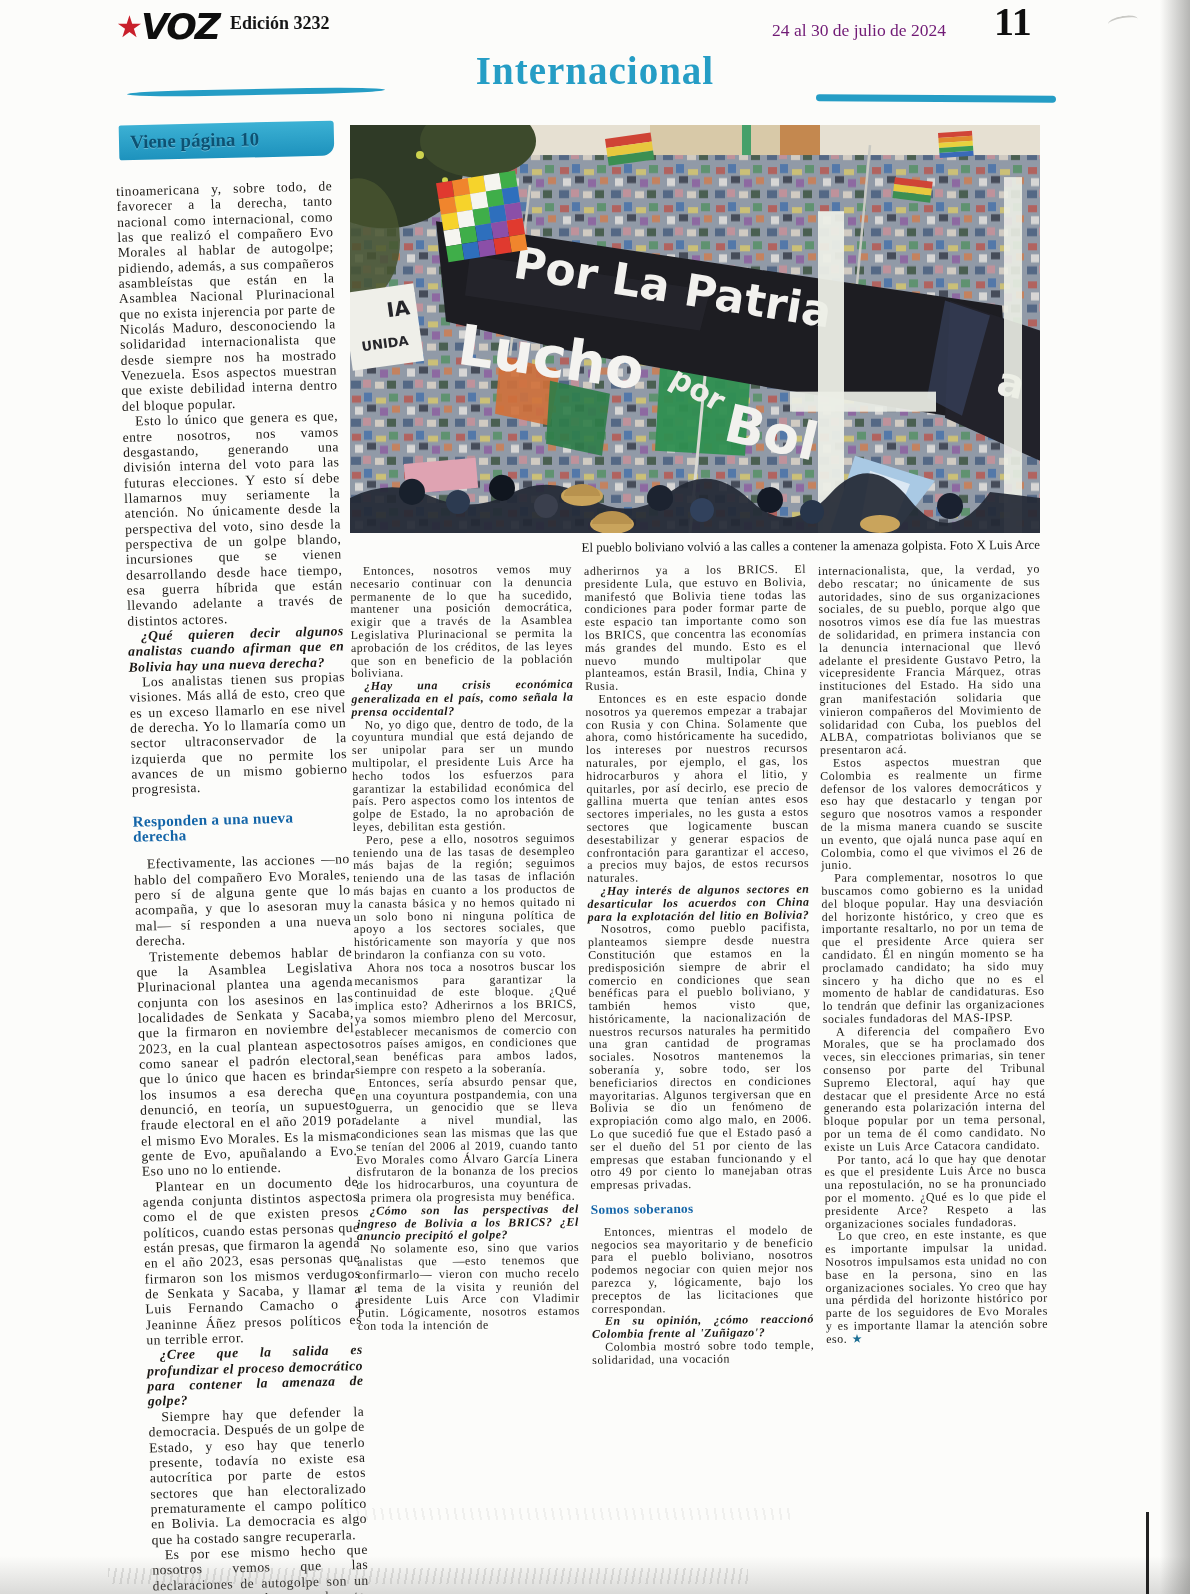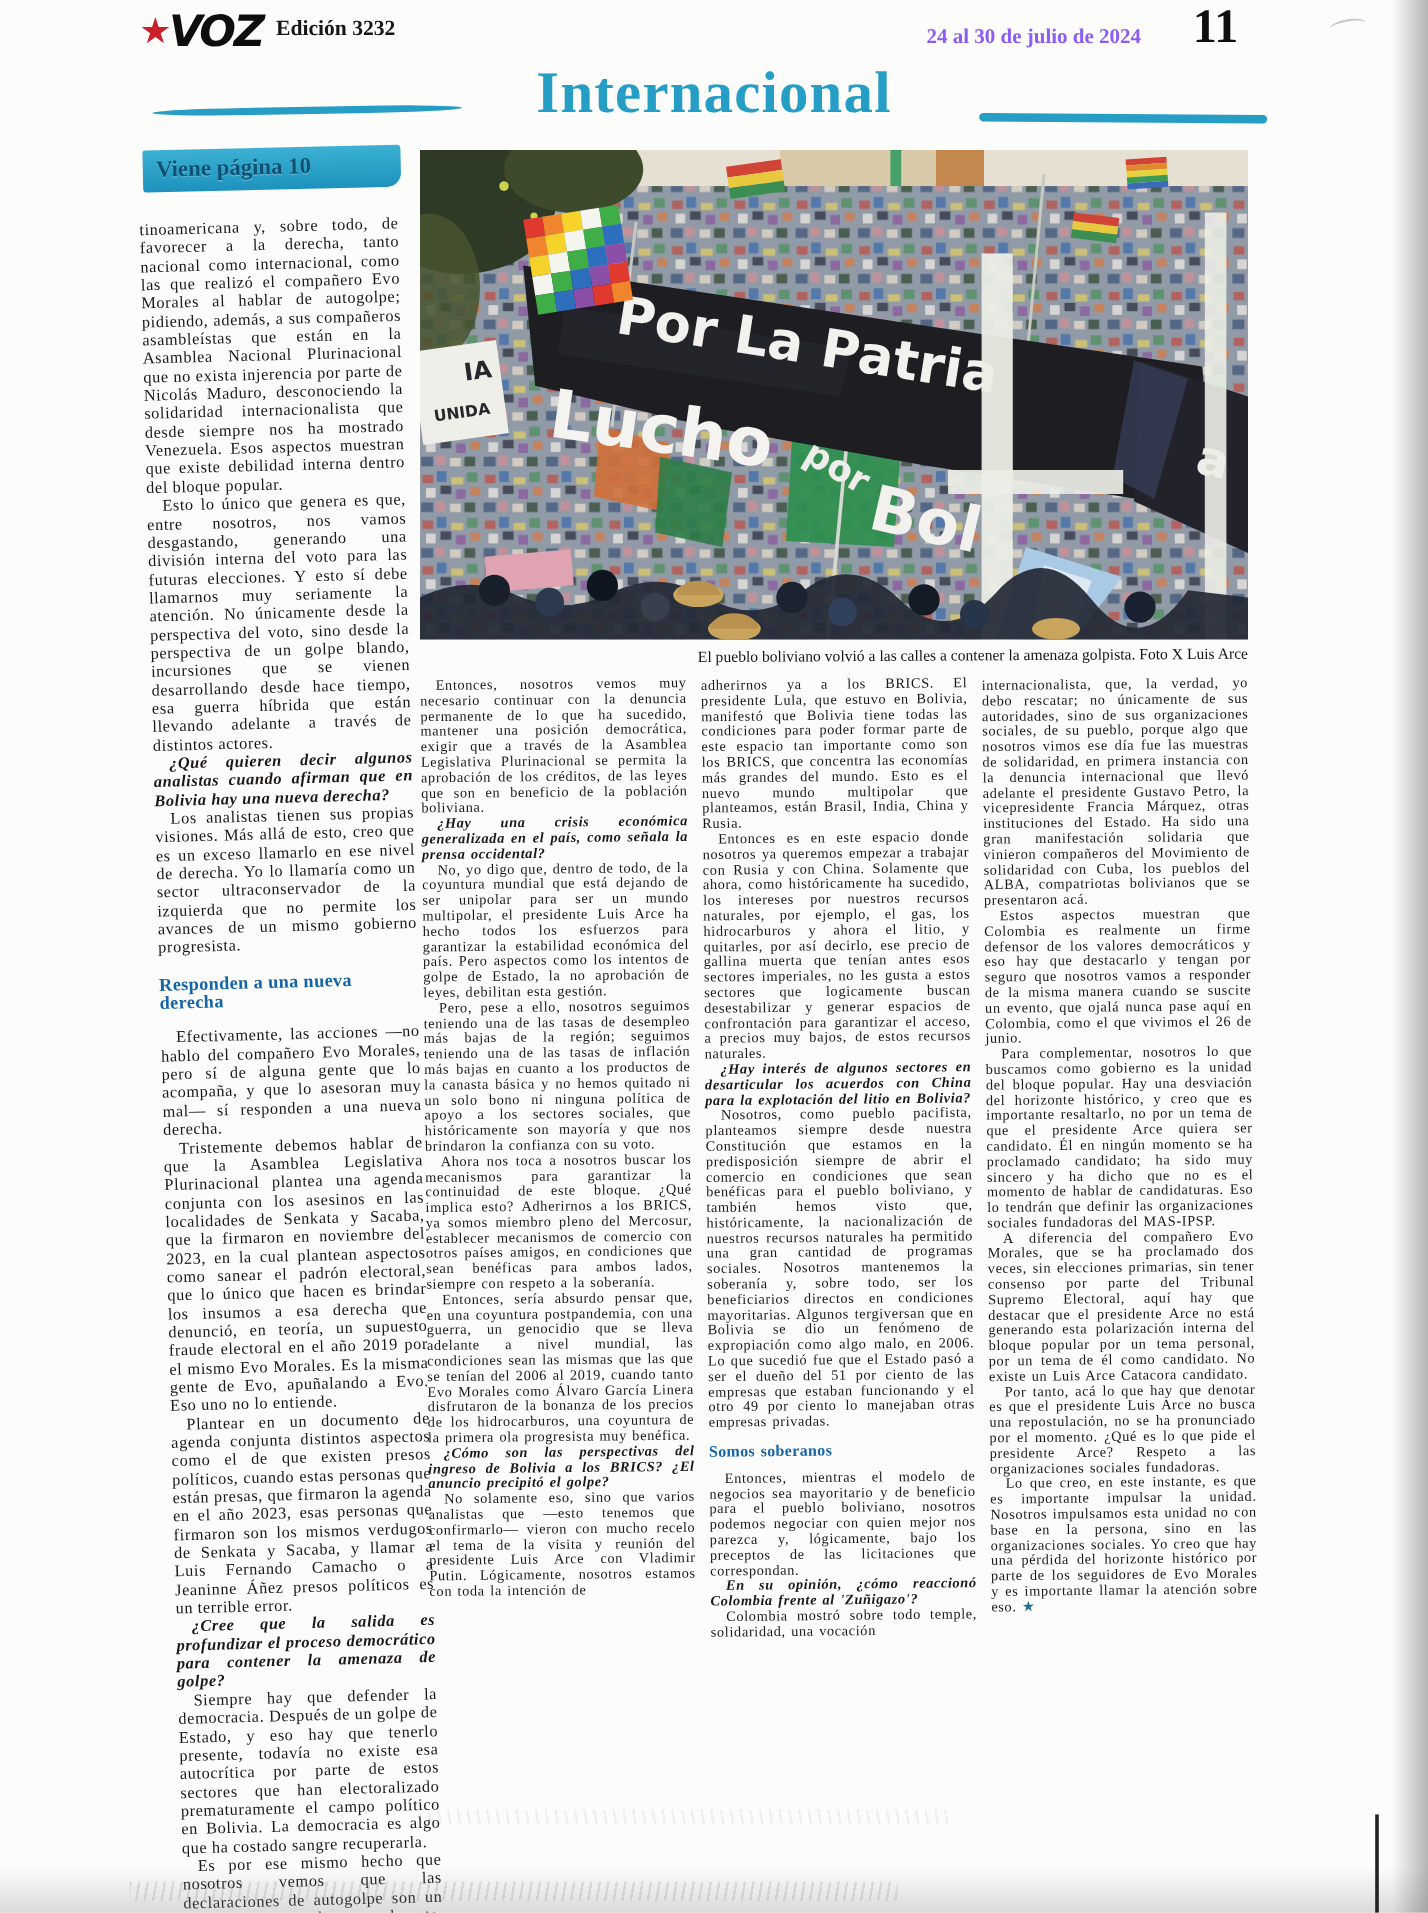--- a/index.html
+++ b/index.html
@@ -4,26 +4,26 @@
 <style>
   html,body{margin:0;padding:0;}
   body{background:#d9d9d6;font-family:"Liberation Serif",serif;}
   .page{position:relative;width:1190px;height:1594px;background:#fcfcfa;overflow:hidden;}
 
   
   .masthead-logo{position:absolute;left:116px;top:6px;font-family:"DejaVu Sans",sans-serif;
     font-weight:bold;font-style:italic;font-size:36px;letter-spacing:-2px;color:#0e0e0e;white-space:nowrap;}
   .logo-star{color:#c9202b;font-size:30px;font-style:normal;letter-spacing:0;vertical-align:2px;margin-right:-2px;}
   .edition{position:absolute;left:230px;top:13px;font-weight:bold;font-size:18px;color:#161616;}
-  .issue-date{position:absolute;left:772px;top:20px;font-weight:bold;font-size:17.5px;color:#8b5cf6;white-space:nowrap;text-align:right;}
+  .issue-date{position:absolute;left:772px;top:20px;font-weight:normal;font-size:17.5px;color:#701a75;white-space:nowrap;text-align:right;}
   .pagenum{position:absolute;left:994px;top:-2px;font-weight:bold;font-size:40px;color:#0f0f0f;}
   .pencil-mark{position:absolute;left:1108px;top:16px;width:30px;height:9px;border-top:2px solid #bdbdb9;
     border-radius:60%;transform:rotate(-10deg);opacity:.8;}
   .section-title{position:absolute;left:0;top:48px;width:1190px;text-align:center;
-    font-weight:bold;font-size:49px;color:#259dc5;letter-spacing:1px;}
+    font-weight:bold;font-size:39px;color:#259dc5;letter-spacing:1px;}
   .rule-left{position:absolute;left:127px;top:89px;width:258px;height:6px;background:#259dc5;
     border-radius:60% 60% 60% 60% / 100% 100% 100% 100%;transform:rotate(-1deg);}
   .rule-right{position:absolute;left:816px;top:95px;width:240px;height:7px;background:#259dc5;
     border-radius:5px;transform:rotate(.4deg);}
   .viene-box{position:absolute;left:119px;top:123px;width:215px;height:35px;box-sizing:border-box;
     background:linear-gradient(180deg,#3cb1d4,#1d92bd);color:#0d5273;font-weight:bold;font-size:19px;
     line-height:33px;padding-left:11px;transform:rotate(-1.3deg);border-radius:2px 3px 12px 3px;
     text-shadow:0 1px 0 rgba(255,255,255,.28);}
 
   

